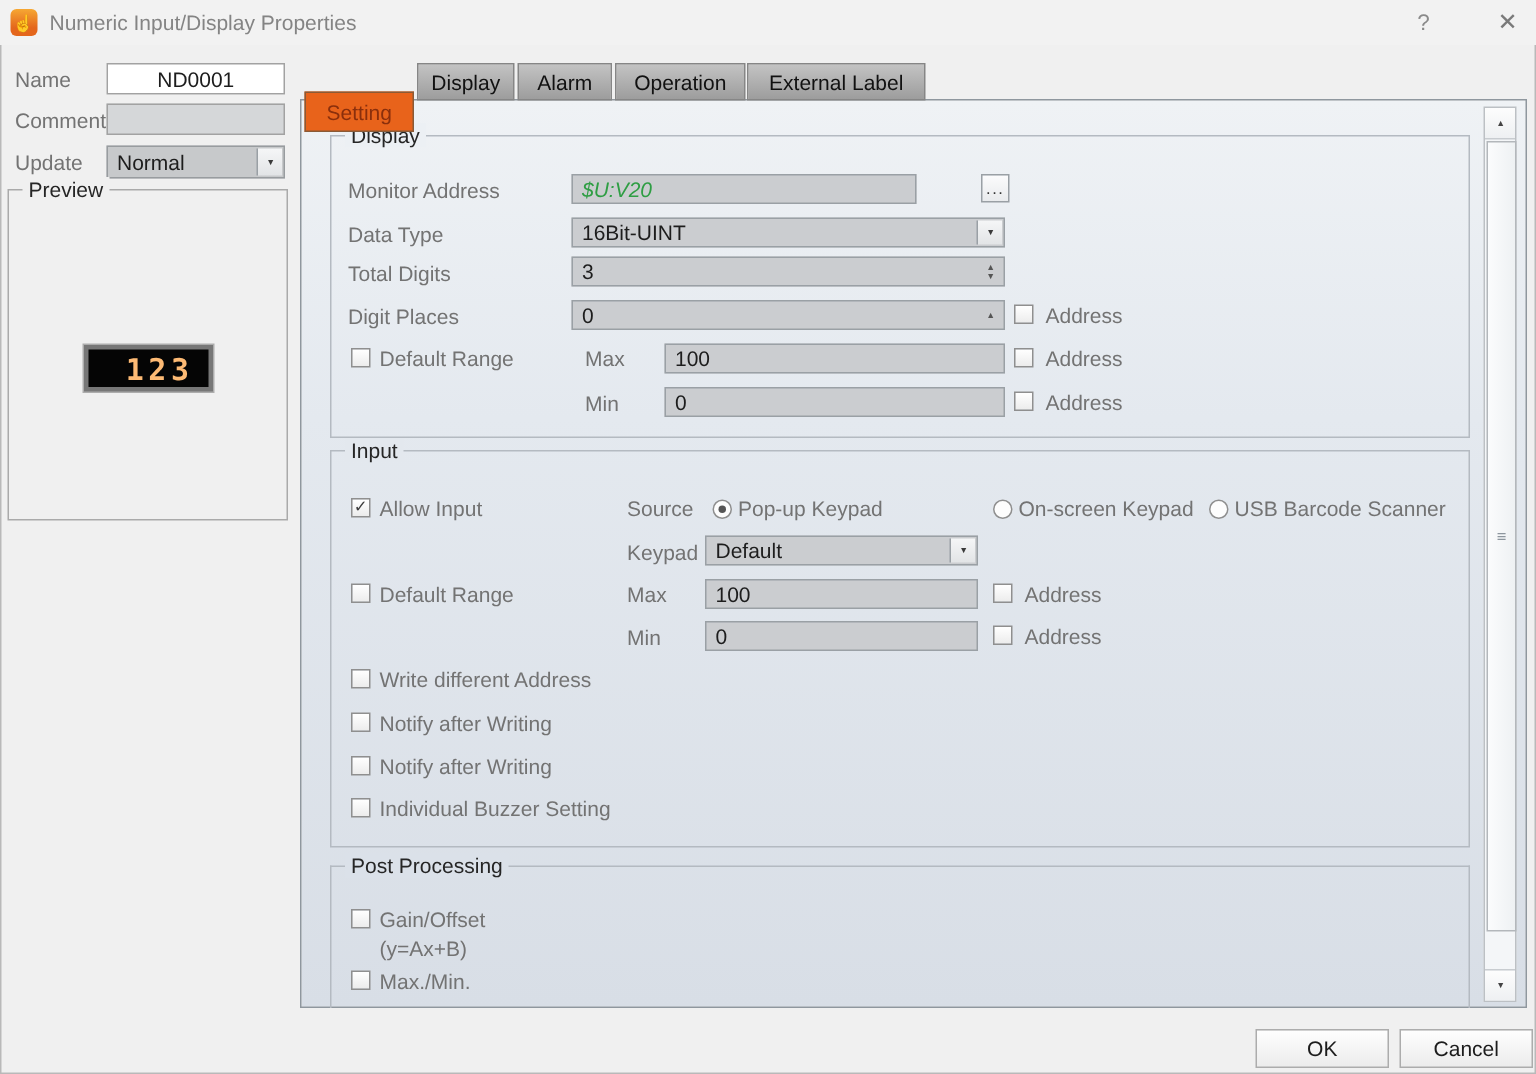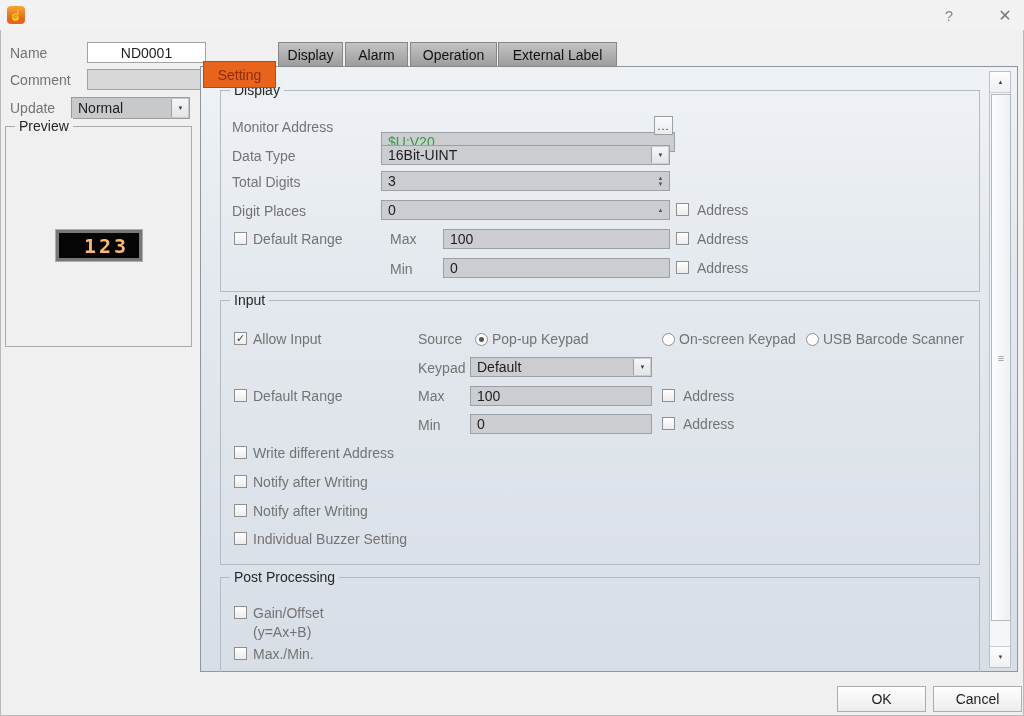--- a/index.html
+++ b/index.html
@@ -11,21 +11,21 @@
   .abs{position:absolute;}
   .lbl{position:absolute;white-space:nowrap;color:#737373;}
   
   .titlebar{position:absolute;left:0;top:0;width:1024px;height:30px;background:#f2f2f2;}
   .app-icon{position:absolute;left:7px;top:6px;width:18px;height:18px;border-radius:4px;
     background:linear-gradient(180deg,#f6a833 0%,#e4661c 70%);color:#fff;font-size:11px;
     display:flex;align-items:center;justify-content:center;}
   .title-text{position:absolute;left:33px;top:7px;color:#848484;font-size:14px;}
   .cap-btn{position:absolute;top:5px;width:22px;height:20px;display:flex;align-items:center;justify-content:center;color:#8a8a8a;font-size:15px;}
   
-  .txtfield{position:absolute;height:21px;box-sizing:border-box;border:1px solid #a2a2a2;display:flex;align-items:center;font-size:14px;margin-left:16px;}
+  .txtfield{position:absolute;height:21px;box-sizing:border-box;border:1px solid #a2a2a2;display:flex;align-items:center;font-size:14px;}
   .combo{position:absolute;box-sizing:border-box;border:1px solid #989c9f;background:#c7c9cb;display:flex;align-items:center;padding-left:6px;font-size:14px;}
   .combo-arrow{position:absolute;right:1px;top:1px;bottom:1px;width:16px;background:linear-gradient(#f5f6f7,#e2e4e6);border-left:1px solid #9aa0a5;display:flex;align-items:center;justify-content:center;color:#3a3a3a;}
   .tiny{font-size:9px;transform:scale(.66);}
   .group-outline{position:absolute;border:1px solid #aaaaaa;}
   .legend{position:absolute;top:-9px;left:9px;padding:0 4px;font-size:14px;color:#262626;background:#f0f0f0;white-space:nowrap;}
   
   .seg-display{position:absolute;left:55px;top:229px;width:86px;height:31px;box-sizing:border-box;
     background:#050505;border:3px solid #777;outline:1px solid #adadad;
     display:flex;align-items:center;justify-content:flex-end;padding-right:10px;}
   .seg-text{font-family:"DejaVu Sans Mono",monospace;font-weight:bold;font-size:20px;color:#fdba74;letter-spacing:3px;}
@@ -60,20 +60,21 @@
   .btn{position:absolute;top:686px;width:89px;height:26px;box-sizing:border-box;border:1px solid #acacac;
     background:linear-gradient(#fefefe,#ececec);display:flex;align-items:center;justify-content:center;font-size:14px;color:#1d1d1d;}
 </style>
 </head>
 <body>
 
 <div class="titlebar">
   <div class="app-icon">
       <span>☝</span>
     </div>
+  <div class="title-text">Numeric Input/Display Properties</div>
   <div class="cap-btn" style="left:938px;">
       <span>?</span>
     </div>
   <div class="cap-btn" style="left:994px;font-size:16px;color:#7a7a7a;">
       <span>✕</span>
     </div>
 </div>
 
 <div class="lbl" style="left:10px;top:45px;">Name</div>
 <div class="txtfield" style="left:71px;top:42px;width:119px;background:#ffffff;justify-content:center;">
@@ -117,21 +118,21 @@
       <span>External Label</span>
     </div>
 </div>
 
 <div class="panel"></div>
 
 <div class="group" style="left:220px;top:90px;width:758px;height:200px;">
   <span class="legend" style="background:#ecf0f4;">Display</span>
 </div>
 <div class="lbl" style="left:232px;top:119px;">Monitor Address</div>
-<div class="field green" style="left:381px;top:132px;width:294px;">
+<div class="field green" style="left:381px;top:116px;width:230px;font-style:italic;">
   <span>$U:V20</span>
 </div>
 <div class="mini-btn" style="left:654px;top:116px;width:19px;height:19px;">
     <span>...</span>
   </div>
 
 <div class="lbl" style="left:232px;top:148px;">Data Type</div>
 <div class="field" style="left:381px;top:145px;width:289px;">
   <span>16Bit-UINT</span>
   <span class="combo-arrow">

